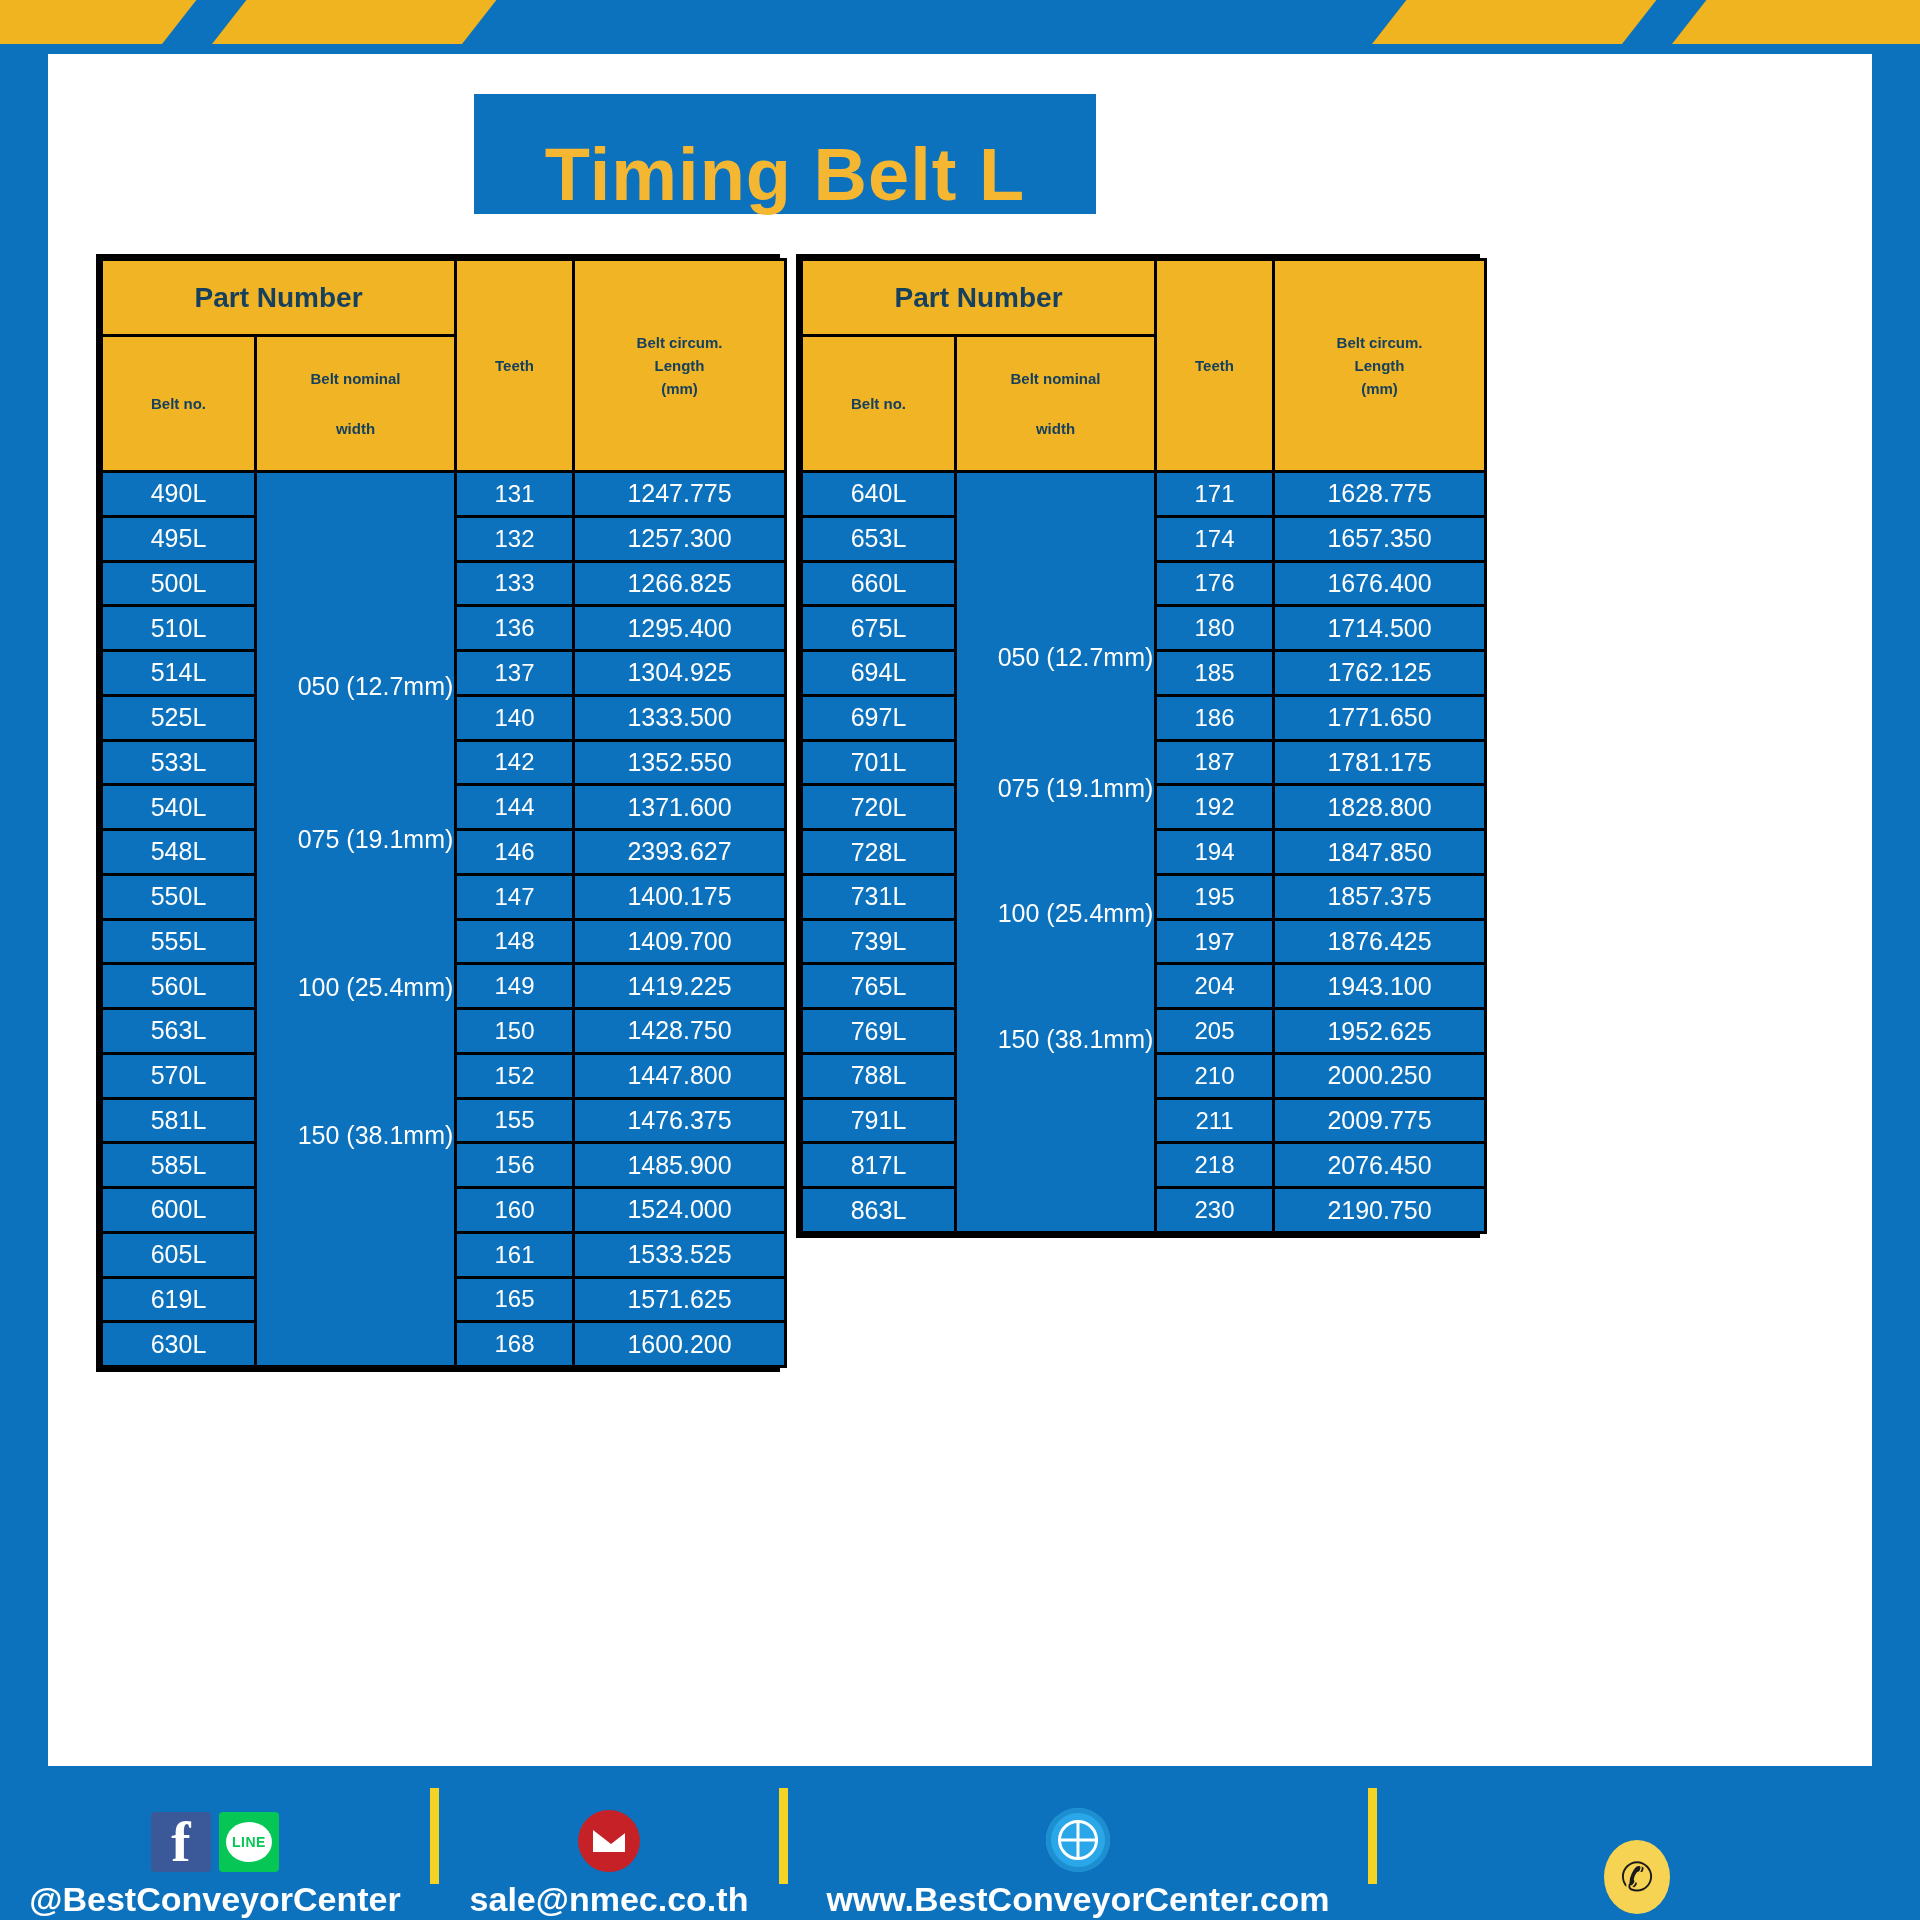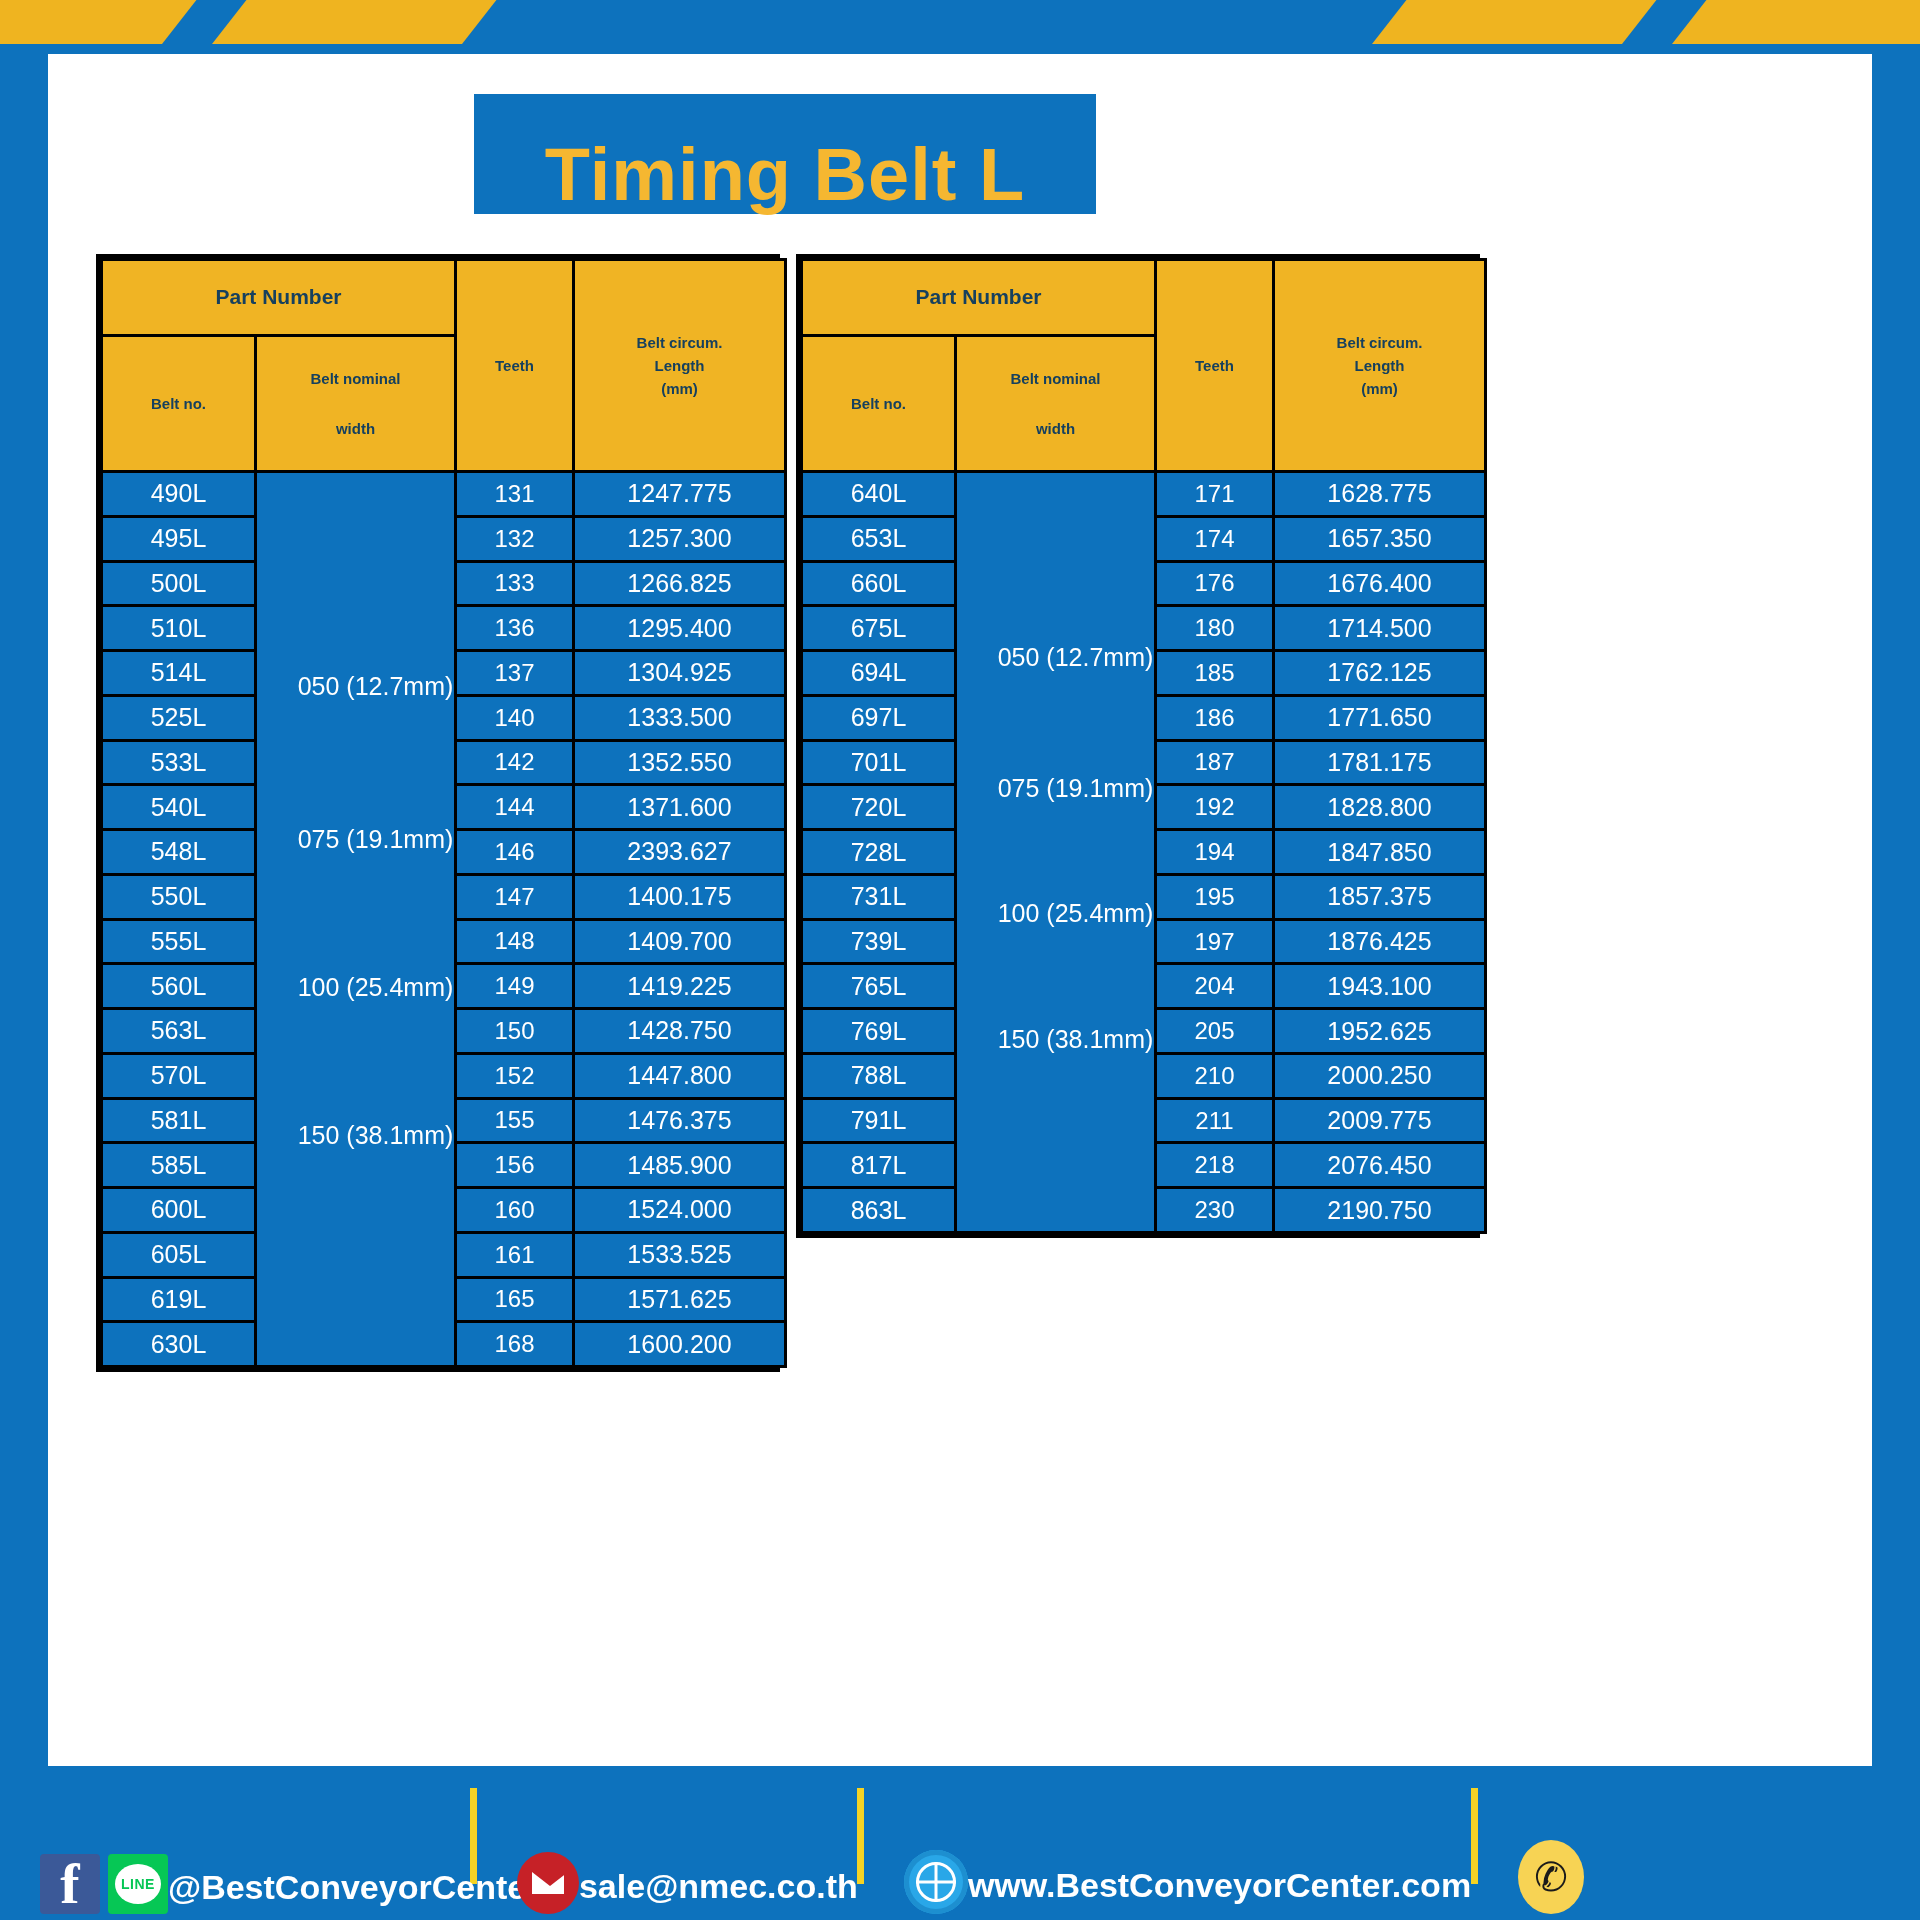--- a/index.html
+++ b/index.html
@@ -68,21 +68,21 @@
   
   .hd {
     background: #f0b424;
     color: #16405e;
     font-weight: bold;
     text-align: center;
     vertical-align: middle;
     font-size: 15px;
     line-height: 1.55;
   }
-  .hd.big { font-size: 21px; }
+  .hd.big { font-size: 28px; }
 
   
   .bd {
     background: #0d72bd;
     color: #ffffff;
     text-align: center;
     vertical-align: middle;
     font-size: 25px;
     height: 44.5px;
     font-weight: 400;
@@ -110,23 +110,22 @@
   col.c-teeth  { width: 118px; }
   col.c-len    { width: 212px; }
 
   
   .footer {
     position: absolute; left: 0; bottom: 0; width: 1920px; height: 154px;
     background: #0d72bd;
     display: flex; align-items: flex-end;
   }
   .fitem {
-    display: flex; flex-direction: row; align-items: center;
+    display: flex; flex-direction: column; align-items: center;
     position: relative;
-    margin-left: 40px;
   }
   .fitem .ficon { margin-bottom: 6px; display: flex; align-items: center; gap: 8px; }
   .fitem .flabel {
     color: #fff; font-weight: bold; font-size: 34px;
     white-space: nowrap; line-height: 1.25;
   }
   .sep { width: 9px; height: 96px; background: #f5d324; align-self: center; margin-bottom: 14px;}
 
   .fb-icon { width: 60px; height: 60px; background: #3b5998; border-radius: 4px;
              position: relative; }

